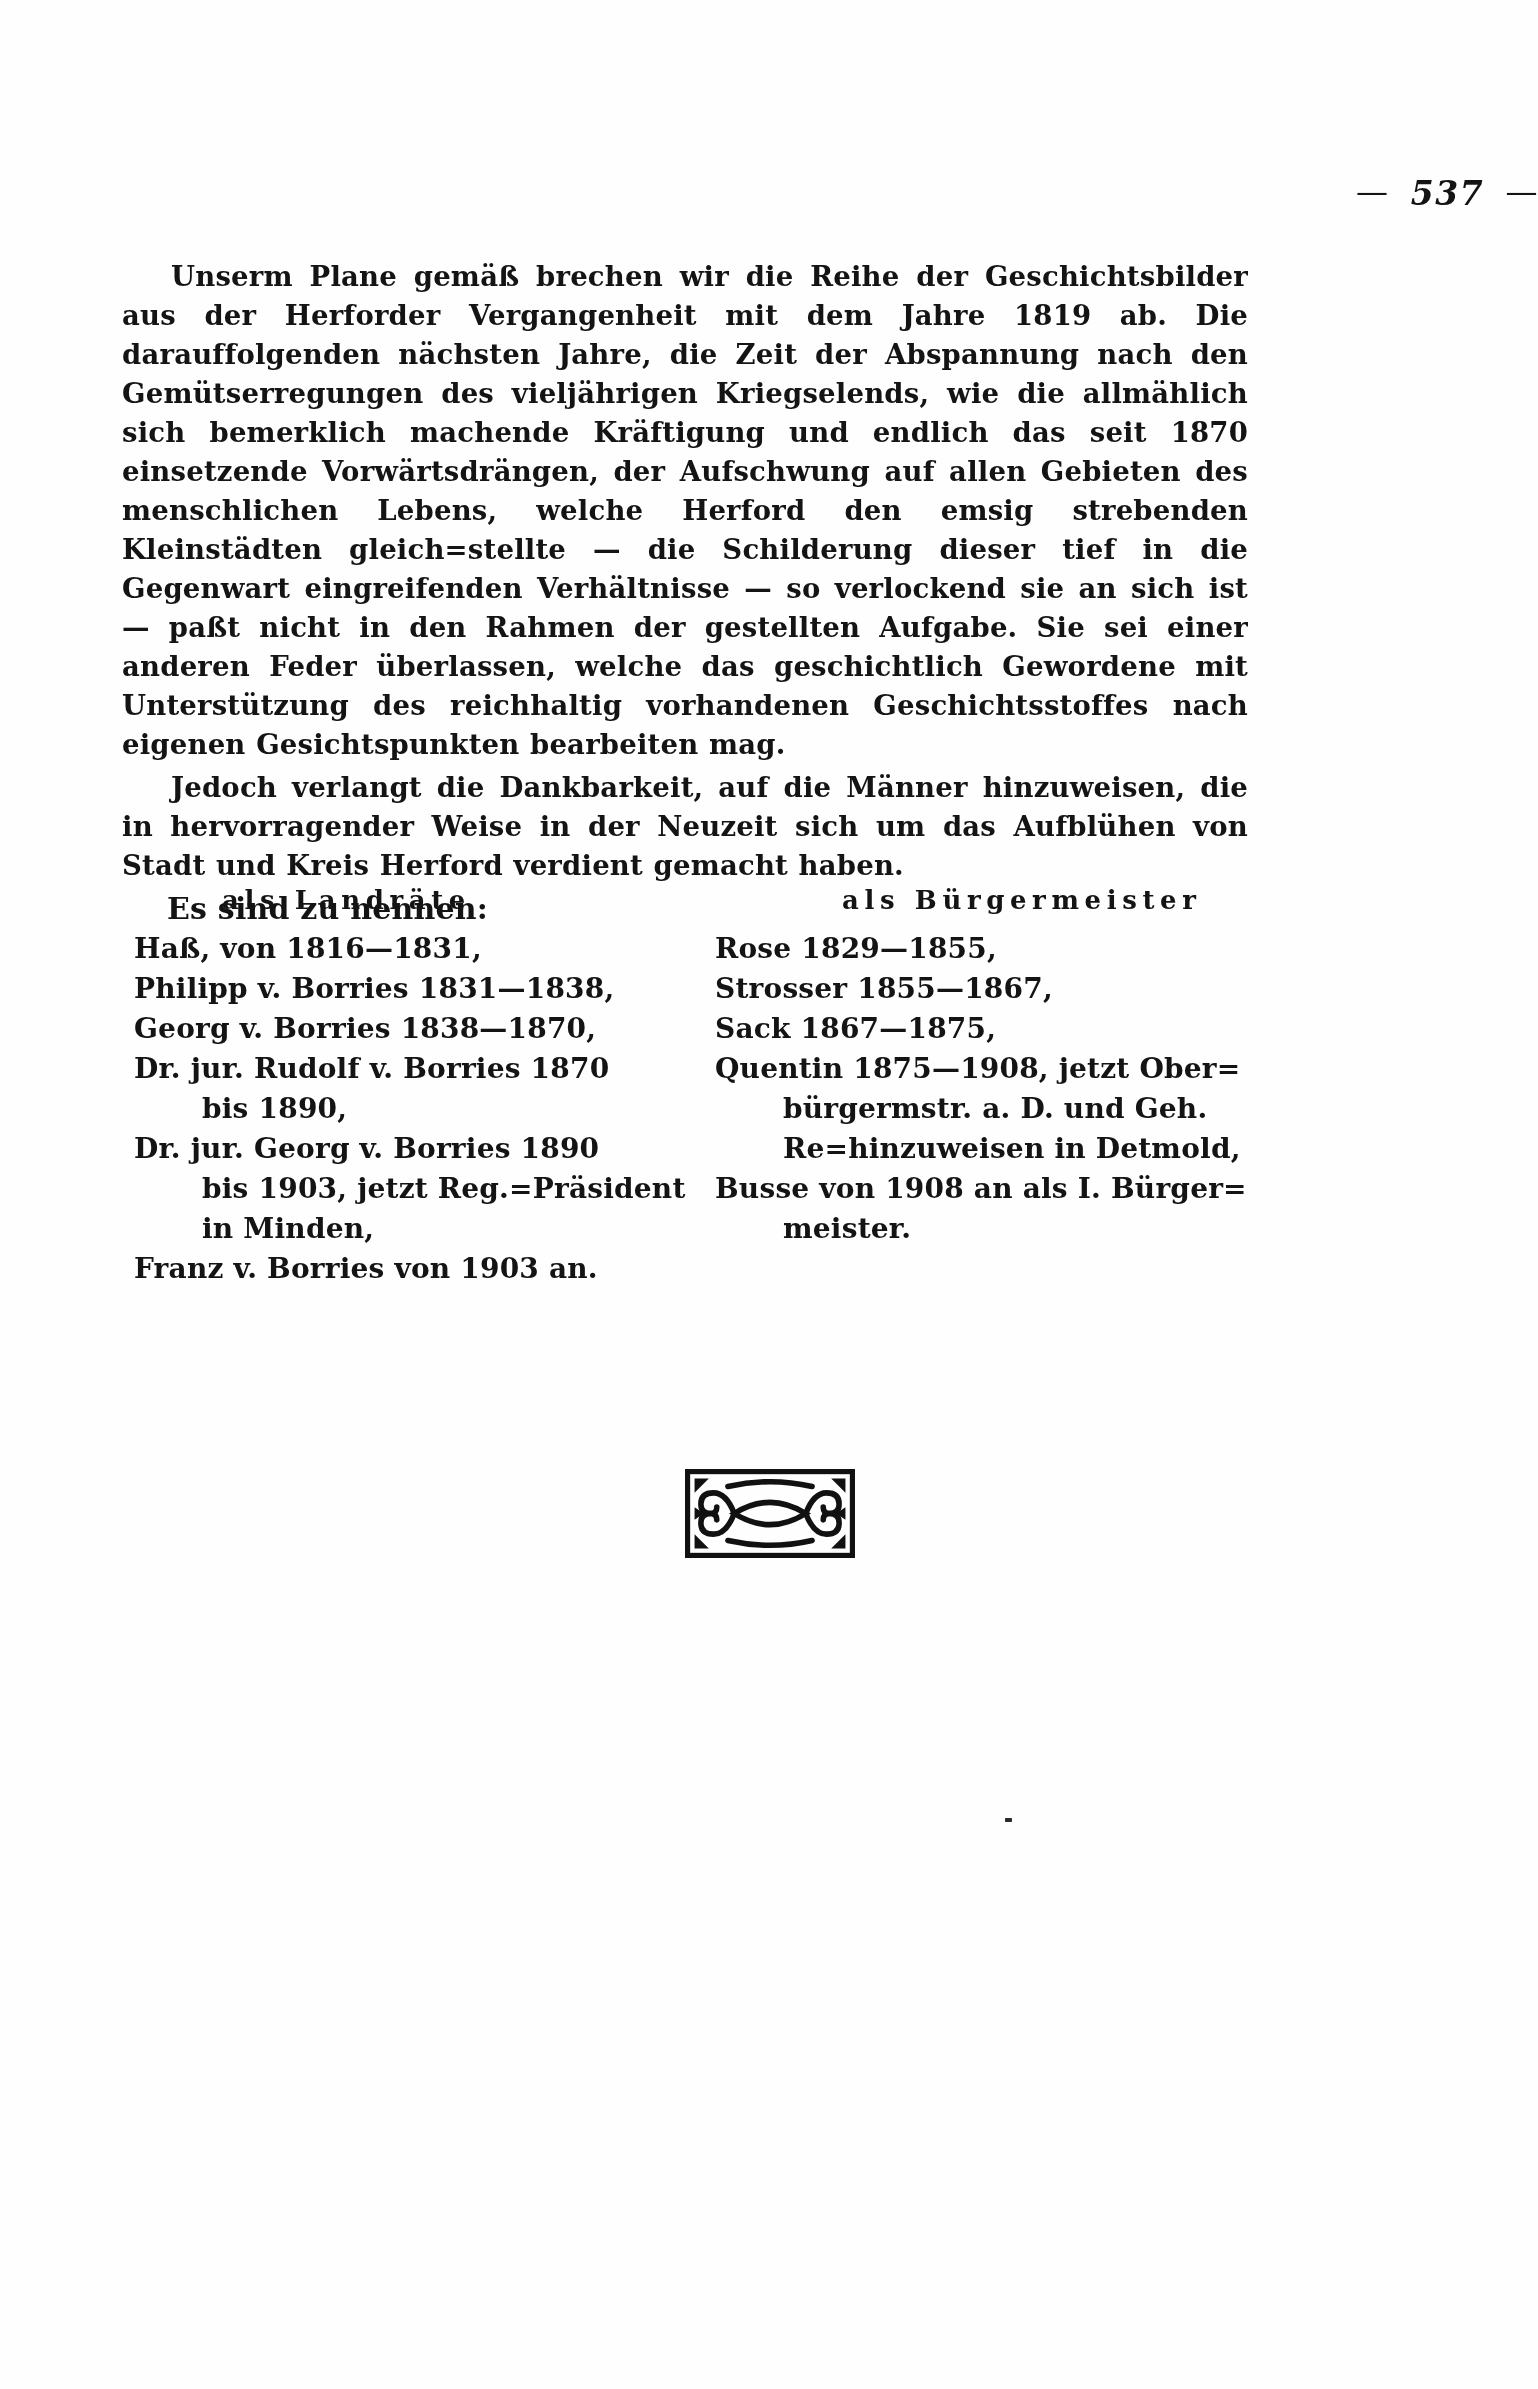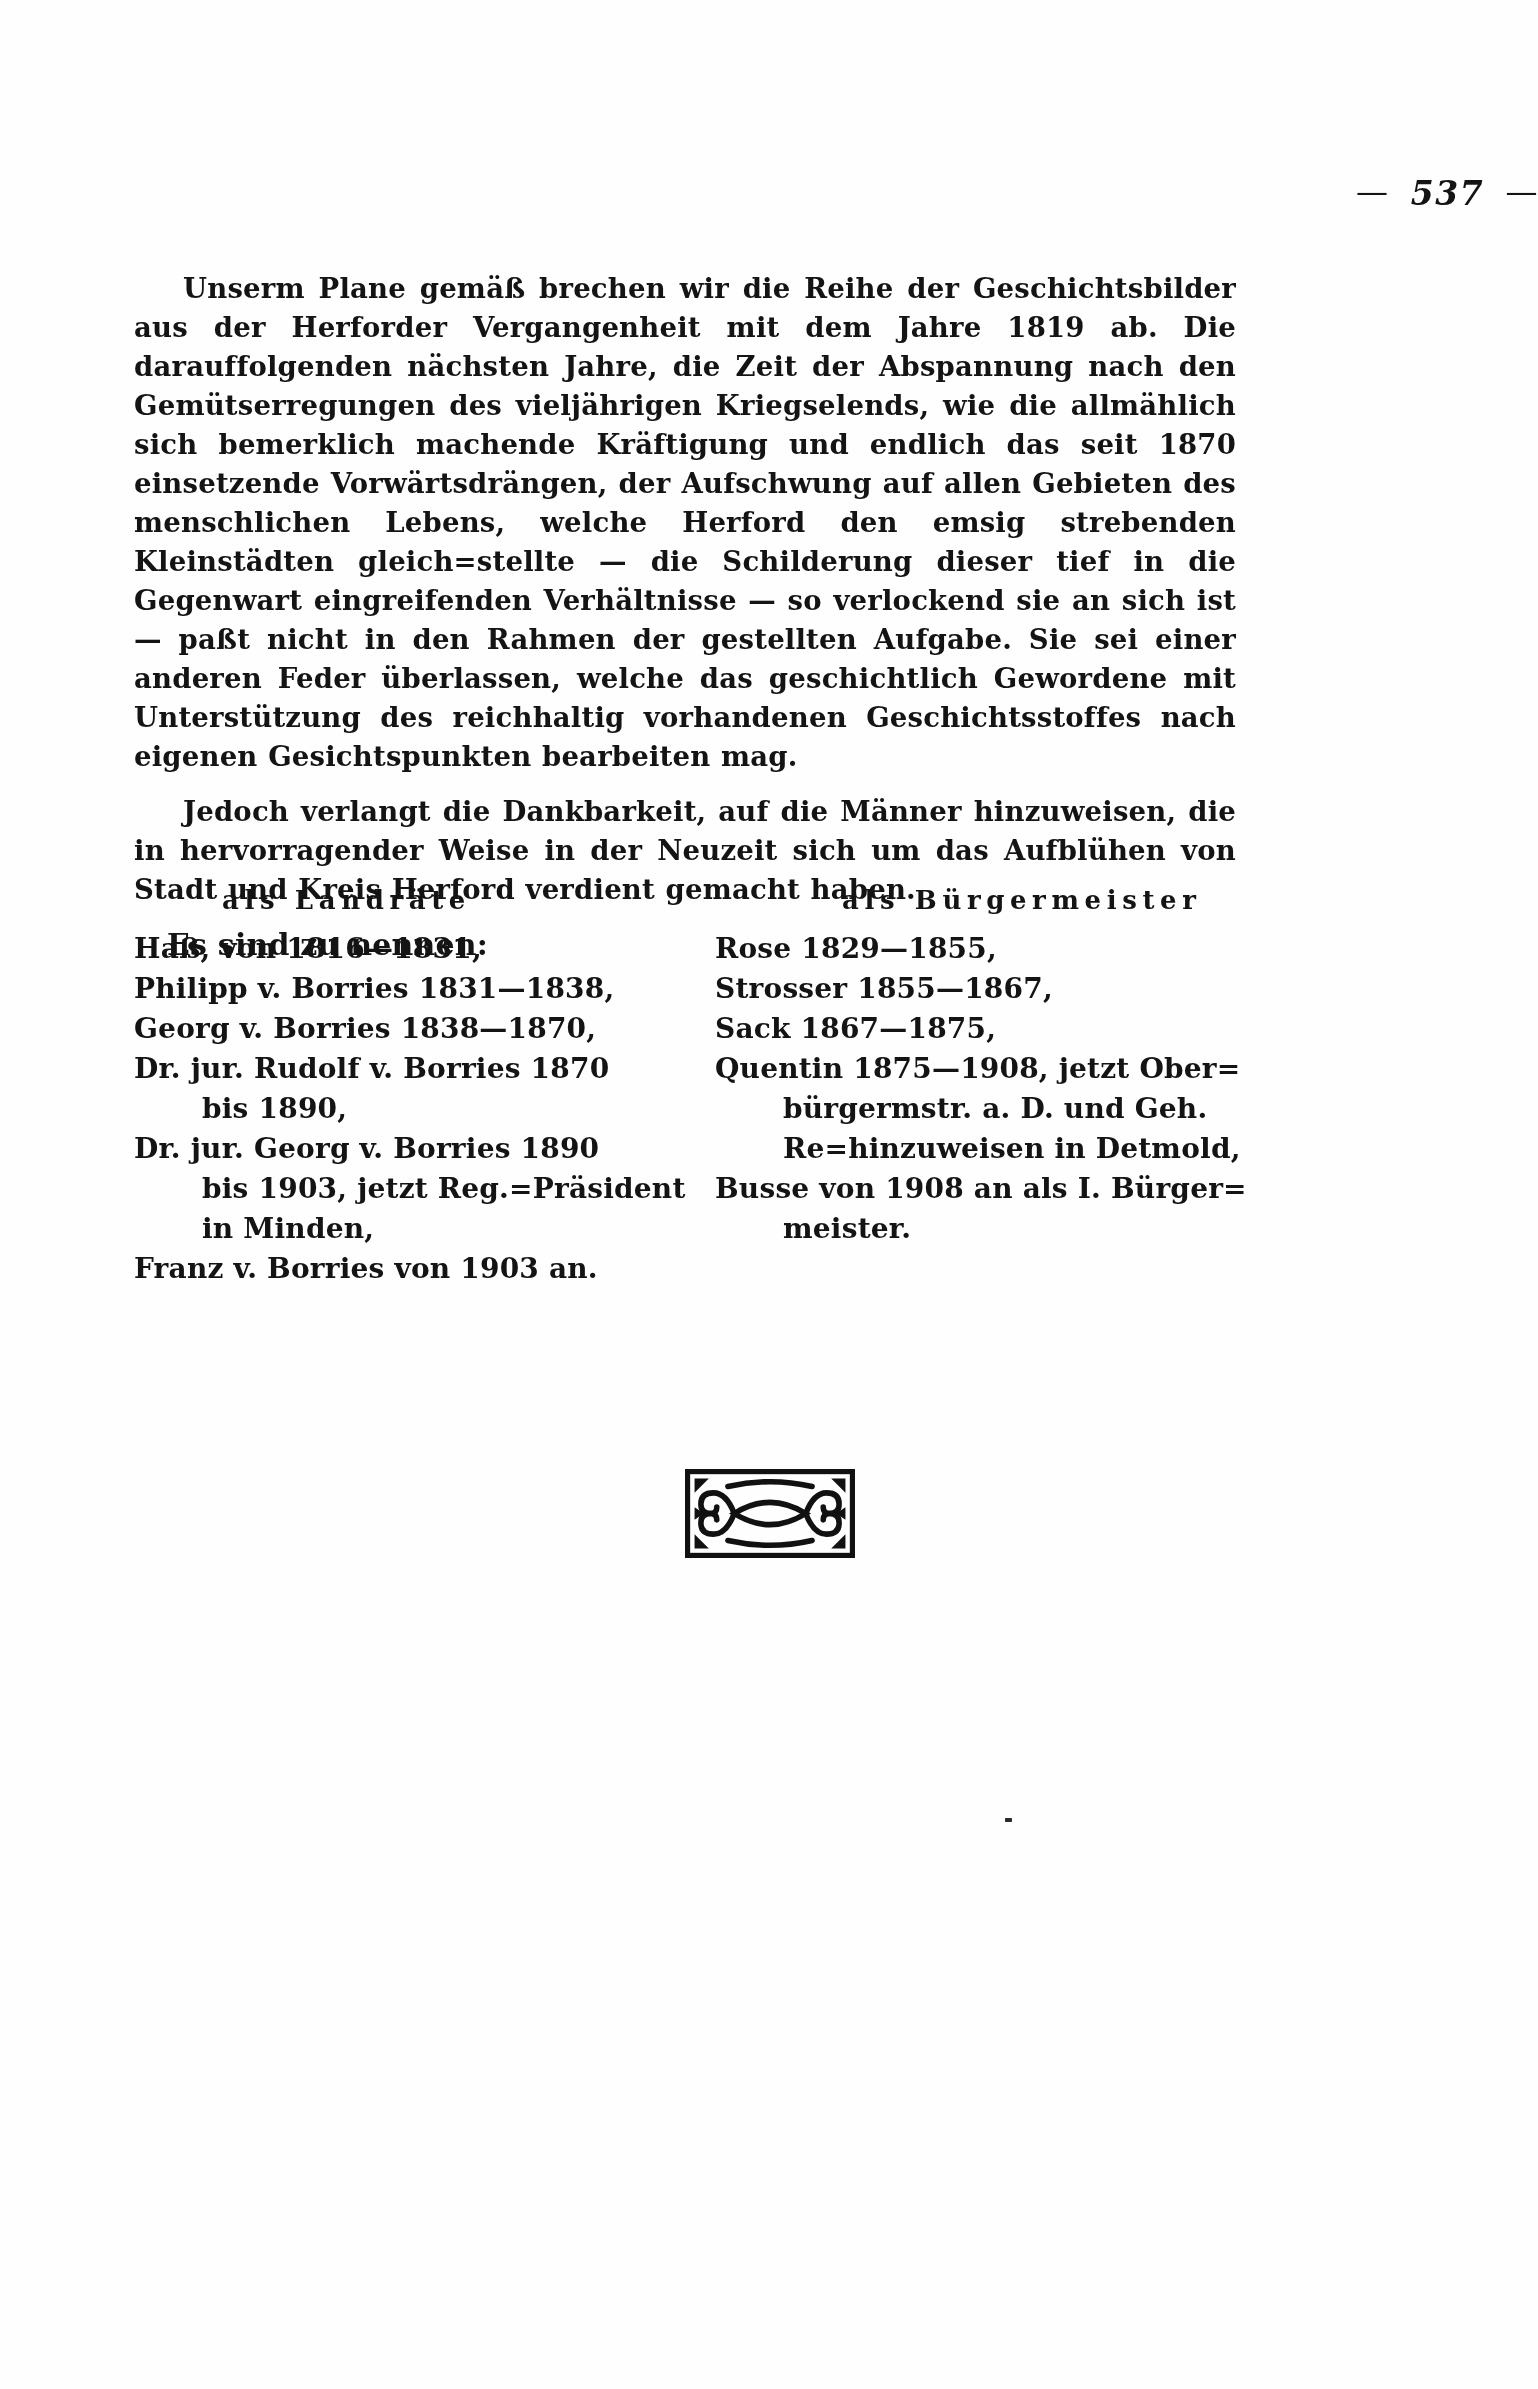--- a/index.html
+++ b/index.html
@@ -55,21 +55,21 @@
   }
 
   
   .fraktur {
     font-family: "DejaVu Serif", "Liberation Serif", serif;
     font-weight: 600;
     letter-spacing: 0.2px;
   }
 
   p.para {
-    margin: 16px;
+    margin: 4px;
     font-size: 27.5px;
     line-height: 39px;
     text-align: justify;
     text-justify: inter-word;
     word-spacing: 0.8px;
   }
   p.para.indent {
     text-indent: 49px;
   }
   p.para + p.para {

